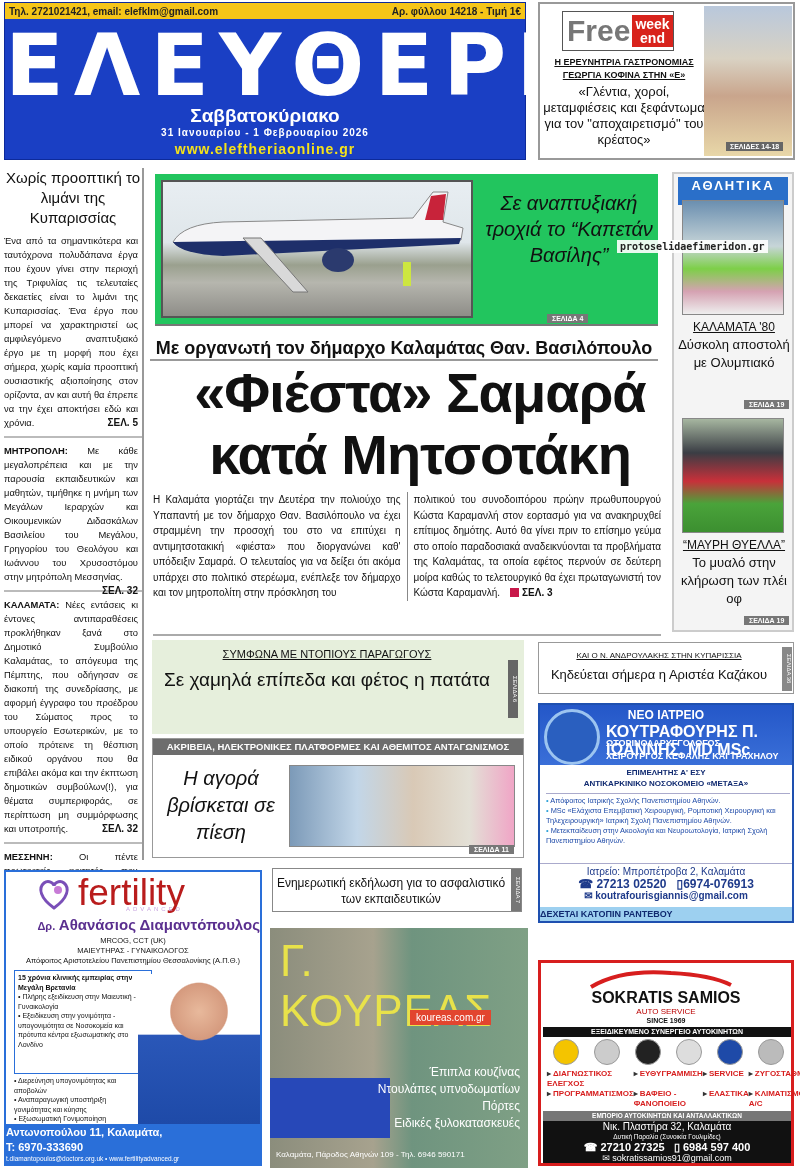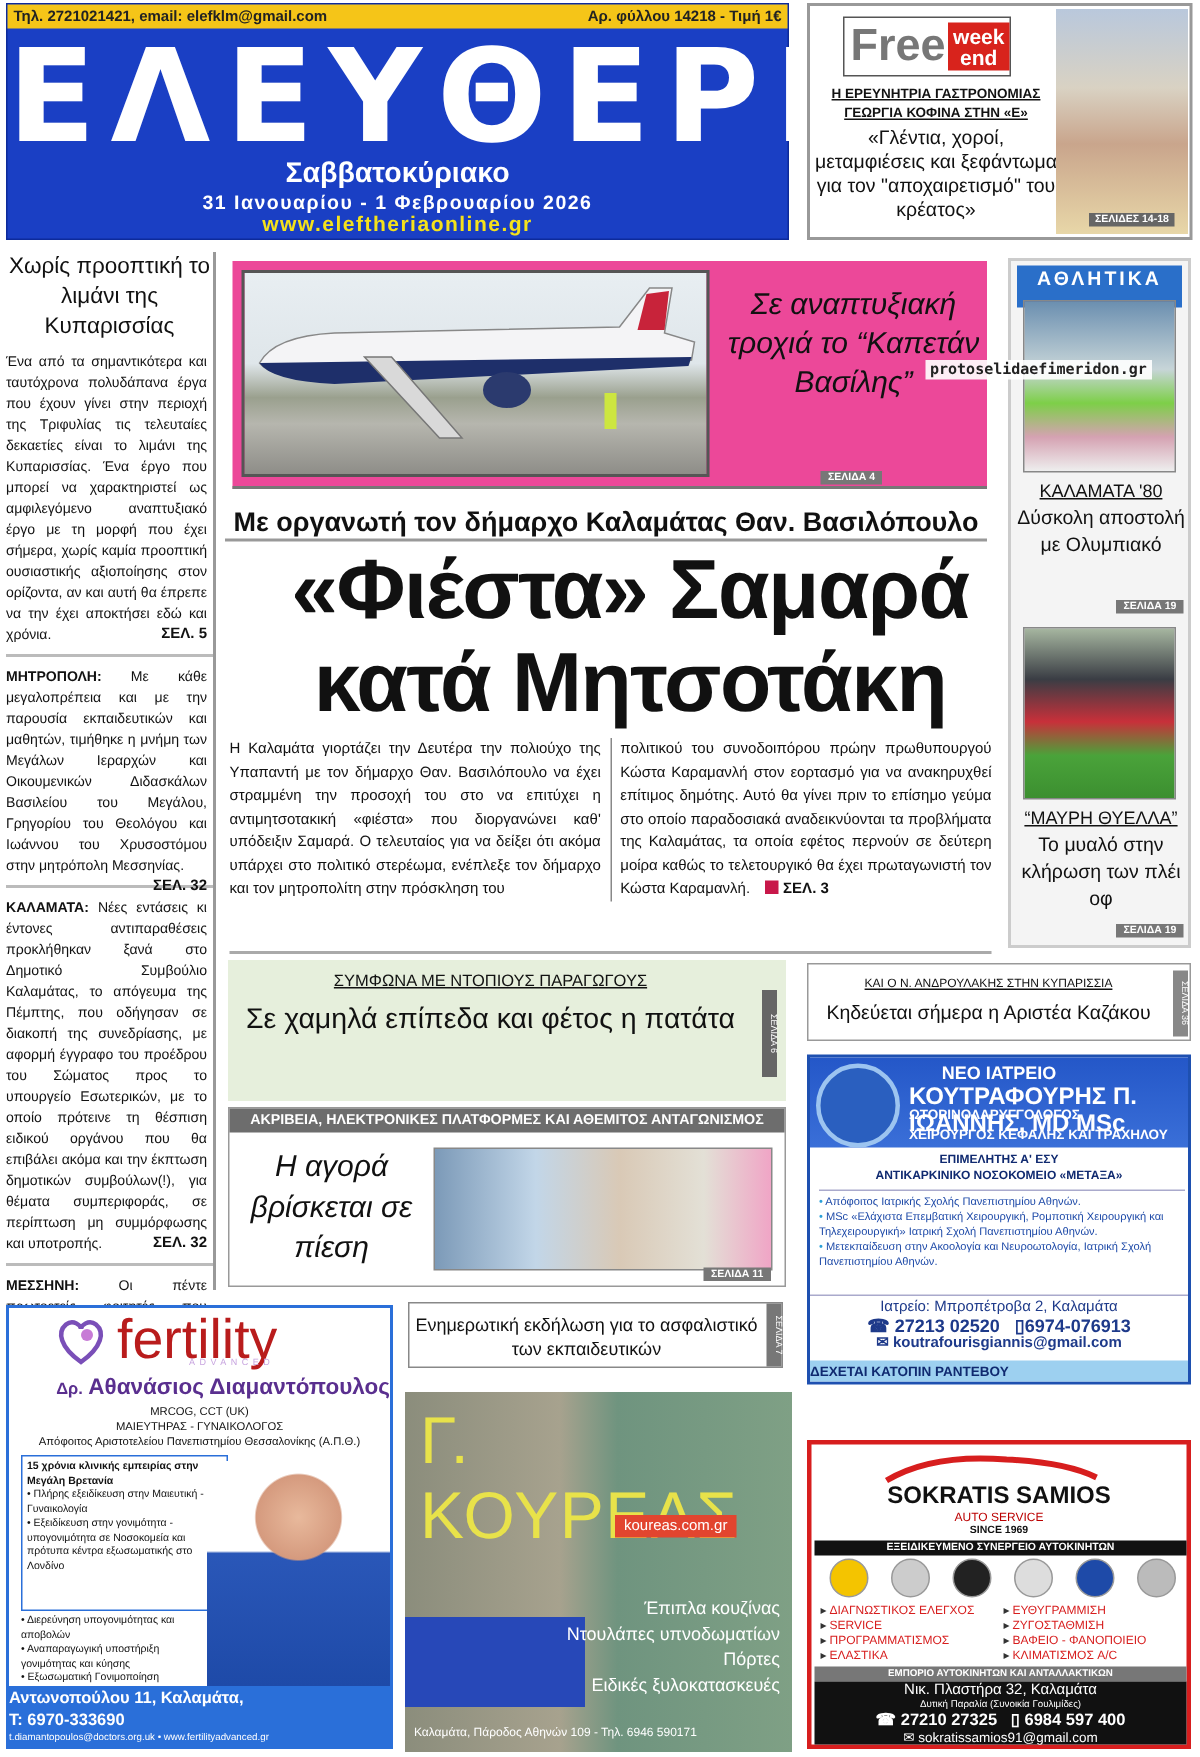--- a/index.html
+++ b/index.html
@@ -3,40 +3,40 @@
 <meta charset="utf-8">
 <style>
 *{box-sizing:border-box;margin:0;padding:0}
 body{width:800px;height:1171px;background:#fff;font-family:"Liberation Sans",sans-serif;color:#111;position:relative;overflow:hidden}
 .abs{position:absolute}
 
 #mast{left:4px;top:2px;width:522px;height:158px;background:#1a3fc4;border:1px solid #0d2a9a}
 #topbar{left:0;top:0;width:100%;height:16px;background:#f5c518;display:flex;justify-content:space-between;align-items:center;padding:0 4px;font-size:10px;font-weight:bold;color:#222}
 #logo{left:0;top:18px;width:100%;text-align:center;color:#fff;font-family:"DejaVu Sans",sans-serif;font-weight:bold;font-size:86px;letter-spacing:10px;line-height:88px}
 #sub{left:0;top:102px;width:100%;text-align:center;color:#fff;font-weight:bold;font-size:19px}
-#date{left:0;top:124px;width:100%;text-align:center;color:#fff;font-weight:bold;font-size:13px;letter-spacing:1px}
+#date{left:0;top:124px;width:100%;text-align:center;color:#fff;font-weight:bold;font-size:10px;letter-spacing:1px}
 #web{left:0;top:138px;width:100%;text-align:center;color:#f5e21a;font-weight:bold;font-size:14px;letter-spacing:1px}
 
 #fw{left:538px;top:2px;width:257px;height:158px;border:2px solid #999;background:#fff}
 #fwlogo{left:22px;top:7px;width:112px;height:40px;border:1px solid #555;display:flex;align-items:center}
 #fwlogo .free{font-size:30px;font-weight:bold;color:#777;padding-left:4px}
 #fwlogo .we{background:#d8231c;color:#fff;font-size:14px;font-weight:bold;line-height:14px;padding:2px 3px;margin-left:2px;text-align:center}
 #fwk{left:4px;top:52px;width:160px;text-align:center;font-size:9px;font-weight:bold;line-height:13px;text-decoration:underline}
 #fwq{left:2px;top:80px;width:164px;text-align:center;font-size:13px;line-height:16px}
 #fwphoto{left:164px;top:2px;width:88px;height:150px;background:linear-gradient(180deg,#b9c8dc 0%,#d9d2c3 35%,#c9a58c 60%,#e8d7a8 100%)}
 #fwpage{left:186px;top:138px;background:#666;color:#fff;font-size:7px;font-weight:bold;padding:1px 4px}
 
 #lcol{left:4px;top:168px;width:140px;height:692px;border-right:2px solid #999}
 .lhead{font-size:15px;text-align:center;line-height:20px;margin-bottom:6px}
 .lp{font-size:9.4px;line-height:14px;text-align:justify;margin-bottom:5px;padding-right:4px}
 .lp b{font-weight:bold}
 .sel{float:right;font-weight:bold;font-size:10px}
 .lsep{border-top:2px solid #bbb;margin:6px 0 6px}
 
-#plane{left:155px;top:174px;width:503px;height:152px;background:#ec4899;border-bottom:2px solid #777}
+#plane{left:155px;top:174px;width:503px;height:152px;background:#22c55e;border-bottom:2px solid #777}
 #planeimg{left:6px;top:6px;width:312px;height:138px;border:2px solid #555;background:linear-gradient(180deg,#e8eef2 0%,#dfe6ea 45%,#9aa08e 62%,#b6b6ae 75%,#8e8d88 100%)}
 #planeh{left:330px;top:16px;width:168px;text-align:center;font-style:italic;font-size:20px;line-height:26px}
 .pgtag{background:#777;color:#fff;font-size:7px;font-weight:bold;padding:1px 5px}
 
 #kicker{left:150px;top:338px;width:508px;text-align:center;font-weight:bold;font-size:18px;border-bottom:2px solid #999;padding-bottom:0}
 #headline{left:166px;top:362px;width:508px;text-align:center;font-weight:bold;font-size:56px;line-height:62px;letter-spacing:-1px}
 #body{left:153px;top:492px;width:508px;display:flex;gap:6px}
 #body .c{flex:1;font-size:10px;line-height:15.5px;text-align:justify}
 #body .c+ .c{border-left:1px solid #888;padding-left:6px}
 .redsq{display:inline-block;width:9px;height:9px;background:#c8184a;margin:0 3px 0 10px;vertical-align:-1px}
@@ -98,21 +98,21 @@
 #kourf{left:6px;top:222px;width:246px;color:#fff;font-size:8px}
 
 #sok{left:538px;top:960px;width:256px;height:206px;border:3px solid #d71e1e;background:#fff}
 #sokcar{left:40px;top:4px;width:160px;height:24px}
 #sokt{left:0;top:26px;width:100%;text-align:center;font-weight:bold;font-size:16px}
 #soks{left:0;top:44px;width:100%;text-align:center;font-size:8px;color:#b00}
 #sokin{left:0;top:54px;width:100%;text-align:center;font-size:7px;font-weight:bold}
 #sokbar{left:2px;top:64px;width:248px;height:10px;background:#111;color:#fff;font-size:7px;font-weight:bold;text-align:center;line-height:10px}
 #sokbrands{left:4px;top:76px;width:246px;display:flex;justify-content:space-around}
 #sokbrands span{width:26px;height:26px;border-radius:50%;display:block;border:1px solid #999}
-#sokserv{left:6px;top:106px;width:244px;display:grid;grid-template-columns:1fr 1fr;font-size:8px;color:#d71e1e;font-weight:normal;line-height:10px}
+#sokserv{left:6px;top:106px;width:244px;display:grid;grid-template-columns:1fr 1fr 1fr 1fr;font-size:8px;color:#d71e1e;font-weight:bold;line-height:10px}
 #sokserv div:before{content:"▸";color:#333;margin-right:2px}
 #sokgray{left:2px;top:148px;width:248px;height:10px;background:#777;color:#fff;font-size:6.5px;font-weight:bold;text-align:center;line-height:10px}
 #sokblk{left:2px;top:158px;width:248px;height:42px;background:#111;color:#fff;text-align:center}
 #sokblk .a{font-size:10px;line-height:12px}
 #sokblk .b{font-size:6.5px;line-height:8px}
 #sokblk .c{font-size:11px;font-weight:bold;line-height:12px}
 #sokblk .d{font-size:9px;line-height:10px}
 
 #wm{left:617px;top:240px;background:rgba(255,255,255,.9);font-family:"DejaVu Sans Mono",monospace;font-size:10px;font-weight:bold;color:#222;padding:1px 3px}
 </style>

